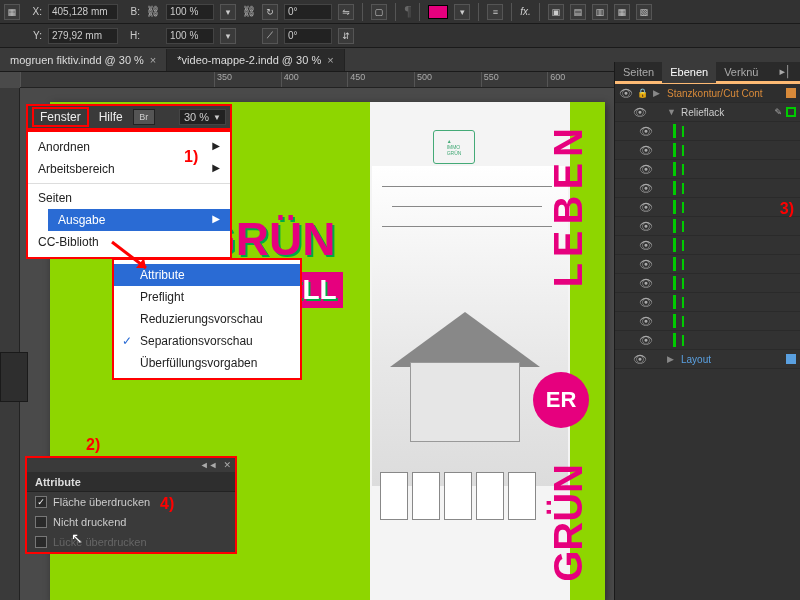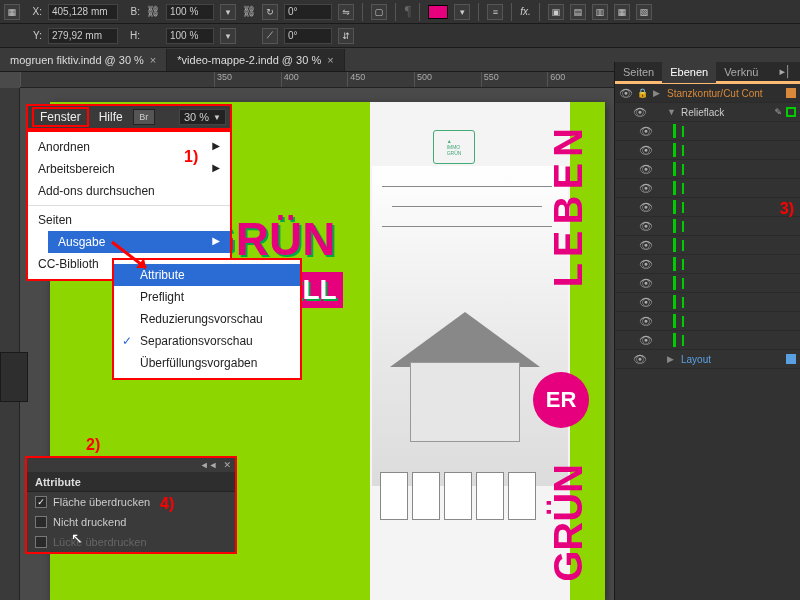--- a/index.html
+++ b/index.html
@@ -215,21 +215,20 @@
   <span class="br">Br</span>
   <span class="zoom">
     <span>30 %</span>
     <span class="chev">▼</span>
   </span>
 </div>
 
 <div class="dropdown1">
   <div class="di"><span>Anordnen</span><span class="arrow">▶</span></div>
   <div class="di"><span>Arbeitsbereich</span><span class="arrow">▶</span></div>
-  <div class="di">Add-ons durchsuchen</div>
   <hr>
   <div class="di">Seiten</div>
   <div class="di sel"><span>Ausgabe</span><span class="arrow">▶</span></div>
   <div class="di">CC-Biblioth</div>
 </div>
 
 <div class="dropdown2">
   <div class="di sel">Attribute</div>
   <div class="di">Preflight</div>
   <div class="di">Reduzierungsvorschau</div>

